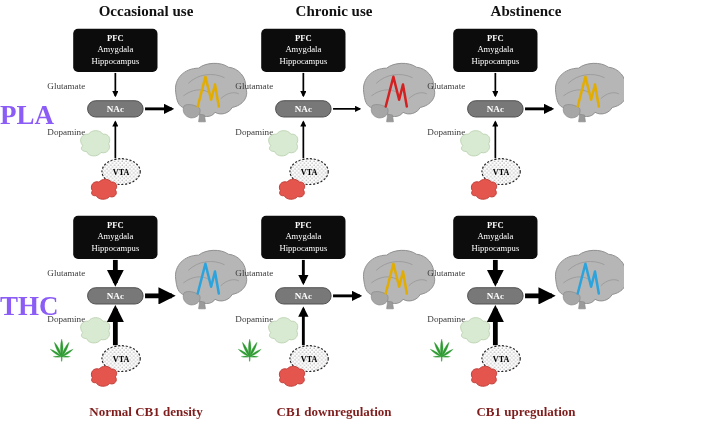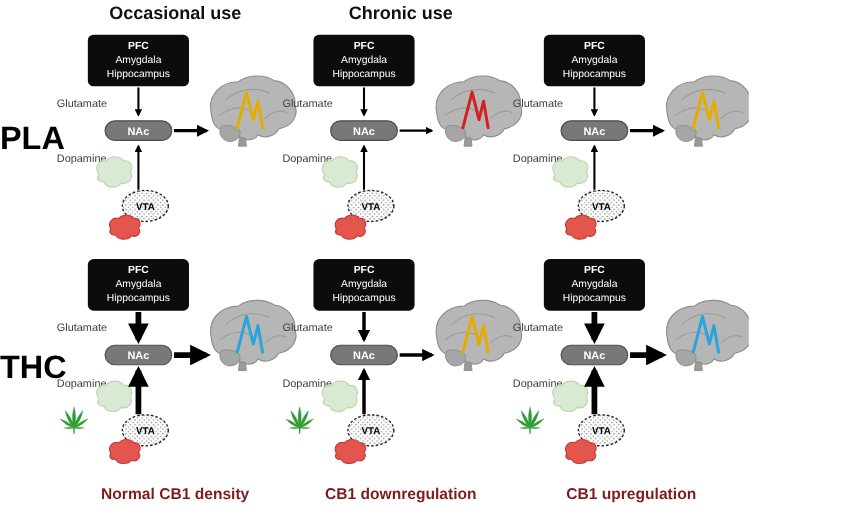--- a/index.html
+++ b/index.html
@@ -1,23 +1,23 @@
 <!DOCTYPE html>
 <html><head>
 <meta charset="utf-8">
 <style>
   html,body{margin:0;padding:0;background:#fff;}
   .figure{
     position:relative;width:624px;height:430px;background:#fff;overflow:hidden;
-    font-family:Liberation Sans, sans-serif;
+    font-family:Liberation Serif, serif;
   }
   .col-header{position:absolute;top:3px;width:204px;text-align:center;
     font-size:15px;font-weight:bold;color:#111;}
   .row-label{position:absolute;left:0;width:48px;text-align:center;
-    font-size:27px;font-weight:bold;color:#000000;}
+    font-size:27px;font-weight:bold;color:#8b5cf6;}
   .caption{position:absolute;top:404px;width:204px;text-align:center;
     font-size:13px;font-weight:bold;color:#7f1d1d;}
   .panel{position:absolute;width:204px;height:182px;}
   .panel svg{display:block;}
   .box-line{fill:#ffffff;font-size:9px;text-anchor:middle;}
   .box-line-bold{font-weight:bold;}
   .side-label{fill:#3c3c3c;font-size:9.5px;}
   .nac-label{fill:#ffffff;font-size:9.5px;font-weight:bold;text-anchor:middle;}
   .vta-label{fill:#000000;font-size:8.5px;font-weight:bold;text-anchor:middle;}
   .colorbar-wrap{position:absolute;left:642px;top:134px;width:22px;
@@ -70,20 +70,21 @@
       <path d="M0,0 C2.6,-7 2.6,-18 0,-27 C-2.6,-18 -2.6,-7 0,0 Z" transform="rotate(-90) scale(0.5)"></path>
       <path d="M-0.8,0 L0.8,0 L0.5,7 L-0.5,7 Z"></path>
     </g>
   </defs>
 </svg>
 
 <div class="figure" id="figure-root">
 
   <div class="col-header" style="left:44px">Occasional use</div>
   <div class="col-header" style="left:232px">Chronic use</div>
+  <div class="col-header" style="left:424px">Abstinence</div>
 
   <div class="row-label" style="top:100px">PLA</div>
   <div class="row-label" style="top:291px">THC</div>
 
   <div class="caption" style="left:44px">Normal CB1 density</div>
   <div class="caption" style="left:232px">CB1 downregulation</div>
   <div class="caption" style="left:424px">CB1 upregulation</div>
 
   <div class="colorbar-wrap">
     <div class="cb-sign">+</div>

